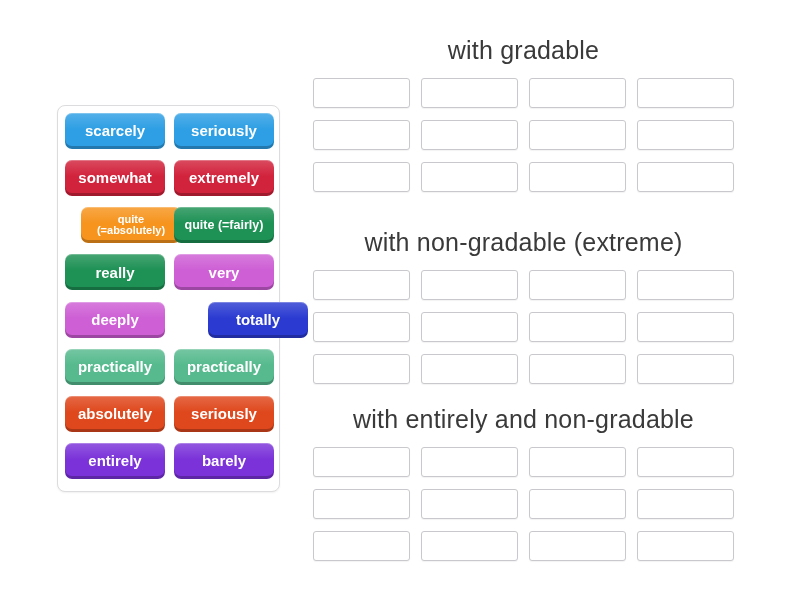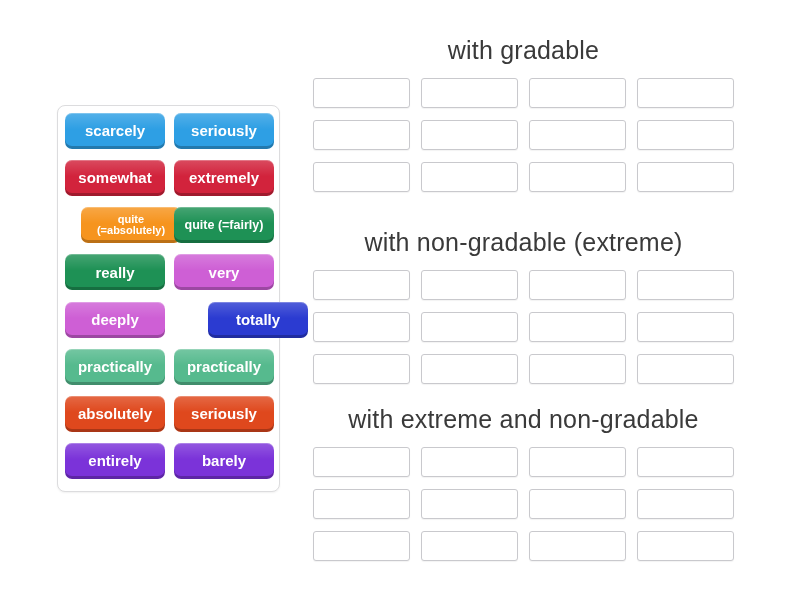--- a/index.html
+++ b/index.html
@@ -132,21 +132,21 @@
         <div class="slot"></div>
         <div class="slot"></div>
         <div class="slot"></div>
         <div class="slot"></div>
         <div class="slot"></div>
         <div class="slot"></div>
       </div>
   </section>
 
   <section class="group group-3">
-    <h2>with extreme and non-gradable</h2>
+    <h2>with entirely and non-gradable</h2>
     <div class="slot-grid">
         <div class="slot"></div>
         <div class="slot"></div>
         <div class="slot"></div>
         <div class="slot"></div>
         <div class="slot"></div>
         <div class="slot"></div>
         <div class="slot"></div>
         <div class="slot"></div>
         <div class="slot"></div>

